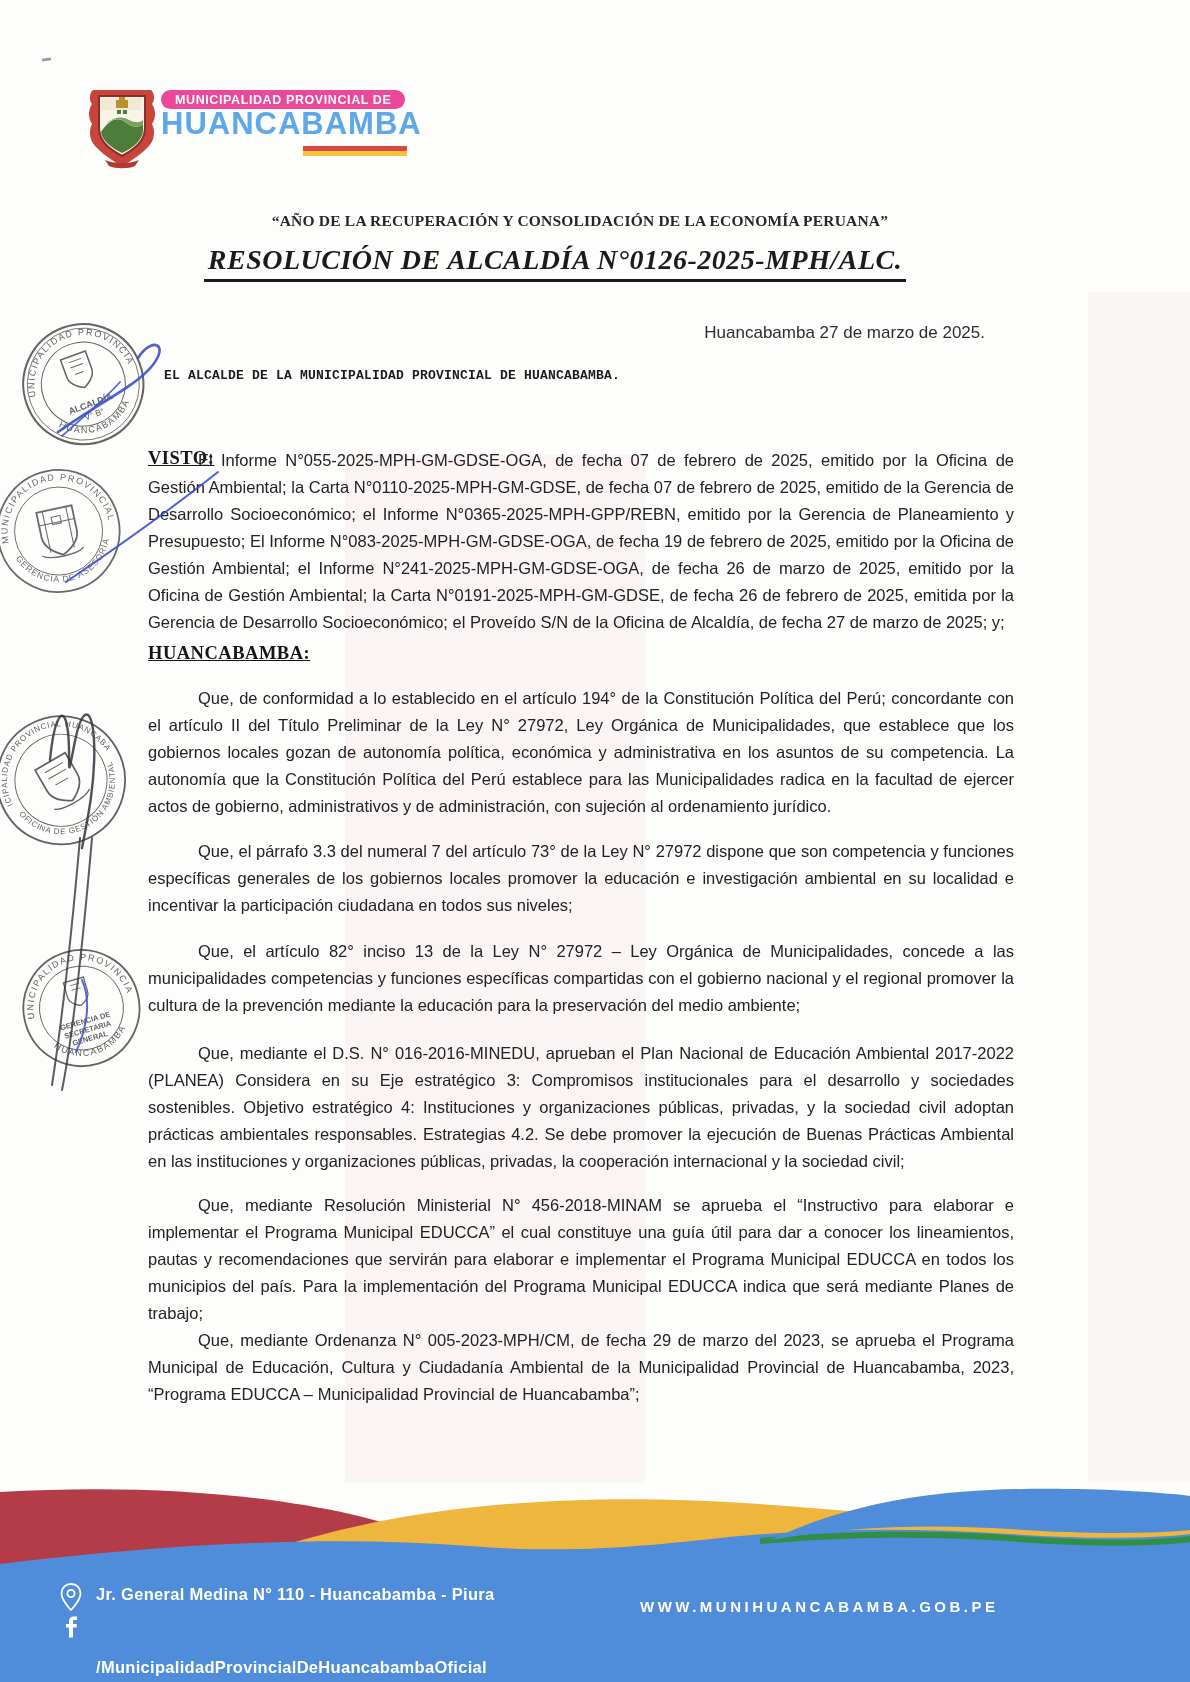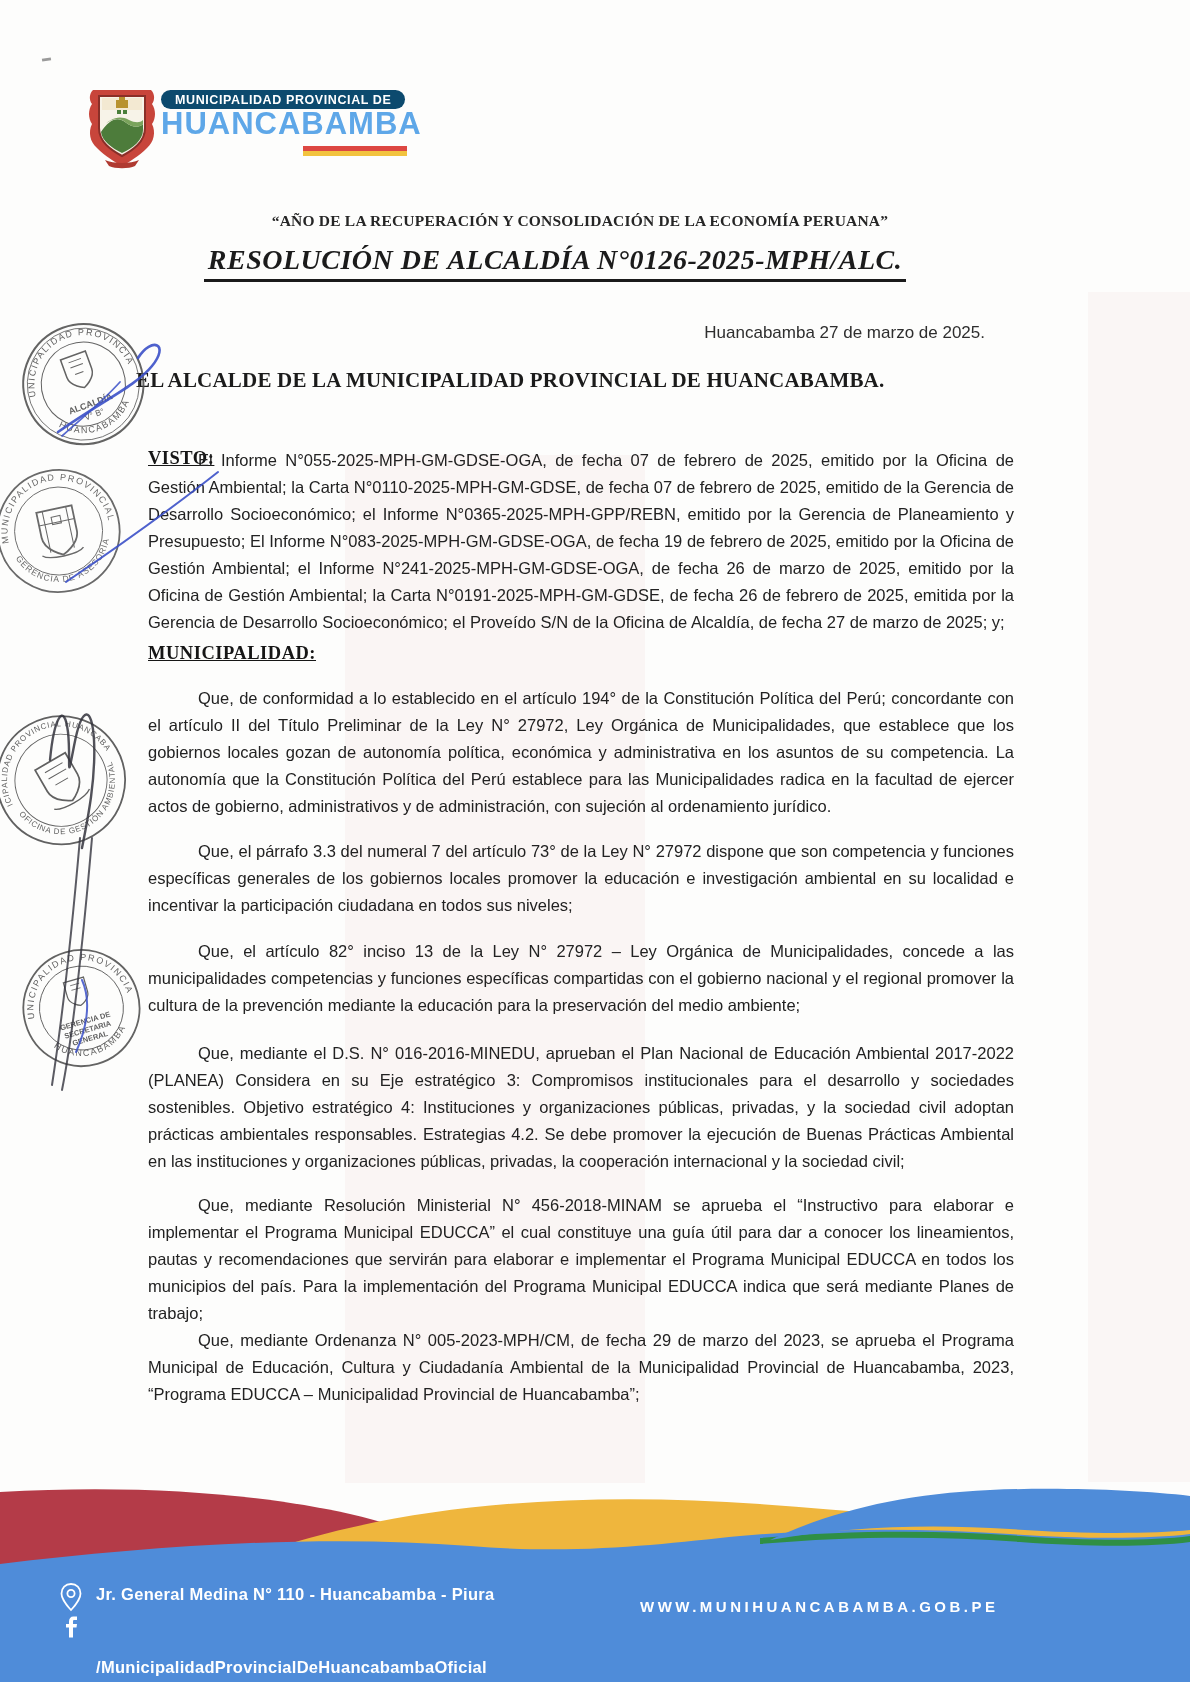--- a/index.html
+++ b/index.html
@@ -10,21 +10,21 @@
   }
   
   .scan-band{position:absolute;pointer-events:none;}
   .corner-mark{position:absolute;left:42px;top:58px;width:9px;height:3px;background:#9a9a9a;transform:rotate(-8deg);}
   .bottom-hairline{position:absolute;left:290px;right:0;bottom:2px;height:2px;background:#e3e7ea;}
   
   .hdr{position:absolute;left:85px;top:84px;}
   .hdr-logo{position:absolute;left:0;top:0;}
   .hdr-right{position:absolute;left:76px;top:6px;width:330px;}
   .hdr-pill{
-    display:inline-block;background:#0c4a6e;color:#ffffff;border-radius:10px;
+    display:inline-block;background:#ec4899;color:#ffffff;border-radius:10px;
     font-weight:bold;font-size:12.5px;letter-spacing:.6px;padding:3px 14px 2px 14px;
   }
   .hdr-name{
     font-weight:bold;font-size:31px;letter-spacing:1px;color:#5ea7e8;
     margin-top:0px;line-height:30px;
   }
   .hdr-bars{position:absolute;left:142px;top:56px;width:104px;}
   .hdr-bar-red{height:5px;background:#dd4742;}
   .hdr-bar-yellow{height:5px;background:#f2c33e;}
   
@@ -34,22 +34,22 @@
     letter-spacing:.2px;color:#262626;
   }
   .title-wrap{position:absolute;left:0;top:244px;width:1110px;text-align:center;}
   .title{
     display:inline-block;font-family:"Liberation Serif",serif;font-style:italic;font-weight:bold;
     font-size:28px;letter-spacing:.5px;color:#1b1b1b;
     border-bottom:3px solid #1b1b1b;padding:0 4px 3px 4px;
   }
   .dateline{position:absolute;right:205px;top:323px;font-size:17px;color:#2e2e2e;margin-left:16px;}
   .issuer{
-    position:absolute;left:136px;top:368px;
-    font-family:Liberation Serif, serif;font-weight:bold;font-size:21px;color:#1b1b1b;letter-spacing:.2px;
+    position:absolute;left:164px;top:368px;
+    font-family:Liberation Mono, monospace;font-weight:bold;font-size:13px;color:#1b1b1b;letter-spacing:.2px;
   }
   .sec-head{
     position:absolute;left:148px;
     font-family:"Liberation Serif",serif;font-weight:bold;font-size:18.5px;color:#161616;
     text-decoration:underline;letter-spacing:.5px;
   }
   .body-block{
     position:absolute;left:148px;width:866px;
     font-size:16.5px;line-height:27px;text-align:justify;color:#222;
   }
@@ -106,21 +106,21 @@
   <div class="slogan">“AÑO DE LA RECUPERACIÓN Y CONSOLIDACIÓN DE LA ECONOMÍA PERUANA”</div>
   <div class="title-wrap">
     <span class="title">RESOLUCIÓN DE ALCALDÍA N°0126-2025-MPH/ALC.</span>
   </div>
   <div class="dateline">Huancabamba 27 de marzo de 2025.</div>
   <div class="issuer">EL ALCALDE DE LA MUNICIPALIDAD PROVINCIAL DE HUANCABAMBA.</div>
 
   <div class="sec-head" style="top:420px;margin-top:28px;">VISTO:</div>
   <div class="body-block indent" style="top:447px;">El Informe N°055-2025-MPH-GM-GDSE-OGA, de fecha 07 de febrero de 2025, emitido por la Oficina de Gestión Ambiental; la Carta N°0110-2025-MPH-GM-GDSE, de fecha 07 de febrero de 2025, emitido de la Gerencia de Desarrollo Socioeconómico; el Informe N°0365-2025-MPH-GPP/REBN, emitido por la Gerencia de Planeamiento y Presupuesto; El Informe N°083-2025-MPH-GM-GDSE-OGA, de fecha 19 de febrero de 2025, emitido por la Oficina de Gestión Ambiental; el Informe N°241-2025-MPH-GM-GDSE-OGA, de fecha 26 de marzo de 2025, emitido por la Oficina de Gestión Ambiental; la Carta N°0191-2025-MPH-GM-GDSE, de fecha 26 de febrero de 2025, emitida por la Gerencia de Desarrollo Socioeconómico; el Proveído S/N de la Oficina de Alcaldía, de fecha 27 de marzo de 2025; y;</div>
 
-  <div class="sec-head" style="top:643px;">MUNICIPALIDAD:</div>
+  <div class="sec-head" style="top:643px;">HUANCABAMBA:</div>
 
   <div class="body-block indent" style="top:685px;"><span>Que, de conformidad a lo establecido en el artículo 194° de la Constitución Política del Perú; concordante con el artículo II del Título Preliminar de la Ley N° 27972, Ley Orgánica de Municipalidades, que establece que los gobiernos locales gozan de </span><span class="b">autonomía política, económica y administrativa</span><span> en los asuntos de su competencia. La autonomía que la Constitución Política del Perú establece para las Municipalidades radica en la facultad de ejercer actos de gobierno, administrativos y de administración, con sujeción al ordenamiento jurídico.</span></div>
 
   <div class="body-block indent" style="top:838px;">Que, el párrafo 3.3 del numeral 7 del artículo 73° de la Ley N° 27972 dispone que son competencia y funciones específicas generales de los gobiernos locales promover la educación e investigación ambiental en su localidad e incentivar la participación ciudadana en todos sus niveles;</div>
   <div class="body-block indent" style="top:938px;">Que, el artículo 82° inciso 13 de la Ley N° 27972 – Ley Orgánica de Municipalidades, concede a las municipalidades competencias y funciones específicas compartidas con el gobierno nacional y el regional promover la cultura de la prevención mediante la educación para la preservación del medio ambiente;</div>
   <div class="body-block indent" style="top:1040px;">Que, mediante el D.S. N° 016-2016-MINEDU, aprueban el Plan Nacional de Educación Ambiental 2017-2022 (PLANEA) Considera en su Eje estratégico 3: Compromisos institucionales para el desarrollo y sociedades sostenibles. Objetivo estratégico 4: Instituciones y organizaciones públicas, privadas, y la sociedad civil adoptan prácticas ambientales responsables. Estrategias 4.2. Se debe promover la ejecución de Buenas Prácticas Ambiental en las instituciones y organizaciones públicas, privadas, la cooperación internacional y la sociedad civil;</div>
   <div class="body-block indent" style="top:1192px;">Que, mediante Resolución Ministerial N° 456-2018-MINAM se aprueba el “Instructivo para elaborar e implementar el Programa Municipal EDUCCA” el cual constituye una guía útil para dar a conocer los lineamientos, pautas y recomendaciones que servirán para elaborar e implementar el Programa Municipal EDUCCA en todos los municipios del país. Para la implementación del Programa Municipal EDUCCA indica que será mediante Planes de trabajo;</div>
   <div class="body-block indent" style="top:1327px;">Que, mediante Ordenanza N° 005-2023-MPH/CM, de fecha 29 de marzo del 2023, se aprueba el Programa Municipal de Educación, Cultura y Ciudadanía Ambiental de la Municipalidad Provincial de Huancabamba, 2023, “Programa EDUCCA – Municipalidad Provincial de Huancabamba”;</div>
 
   <div class="stamp" style="left:22px;top:322px;transform:rotate(-20deg);">

